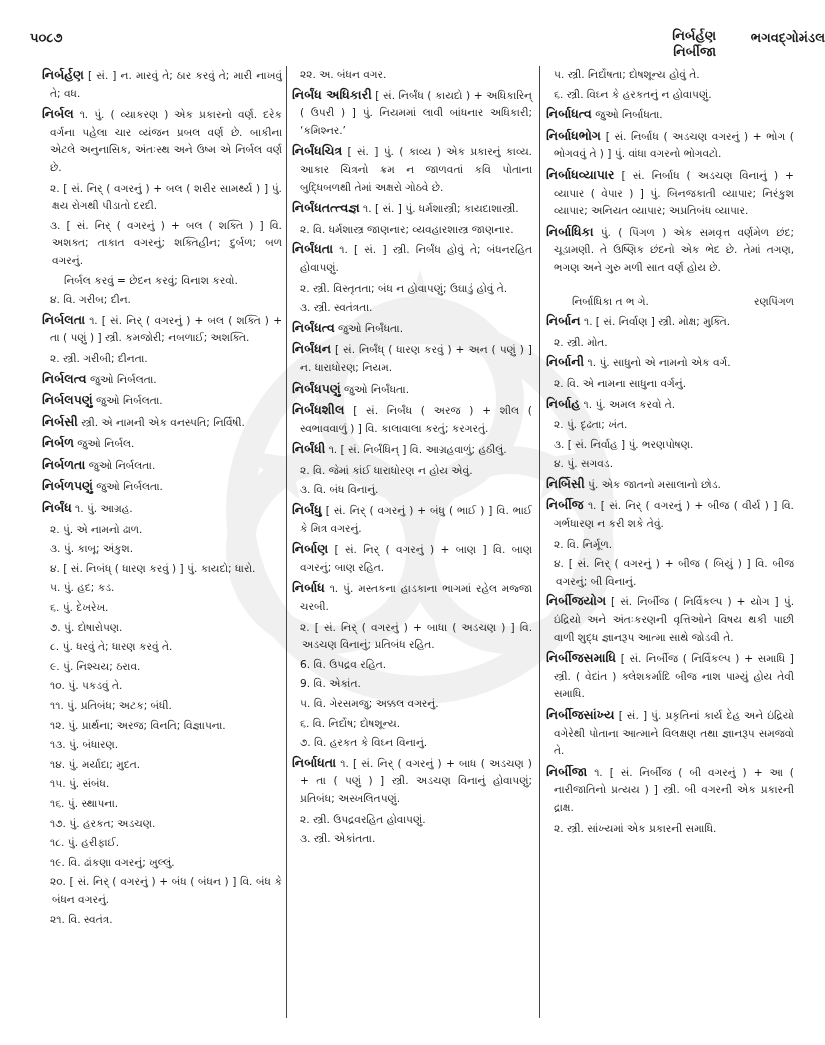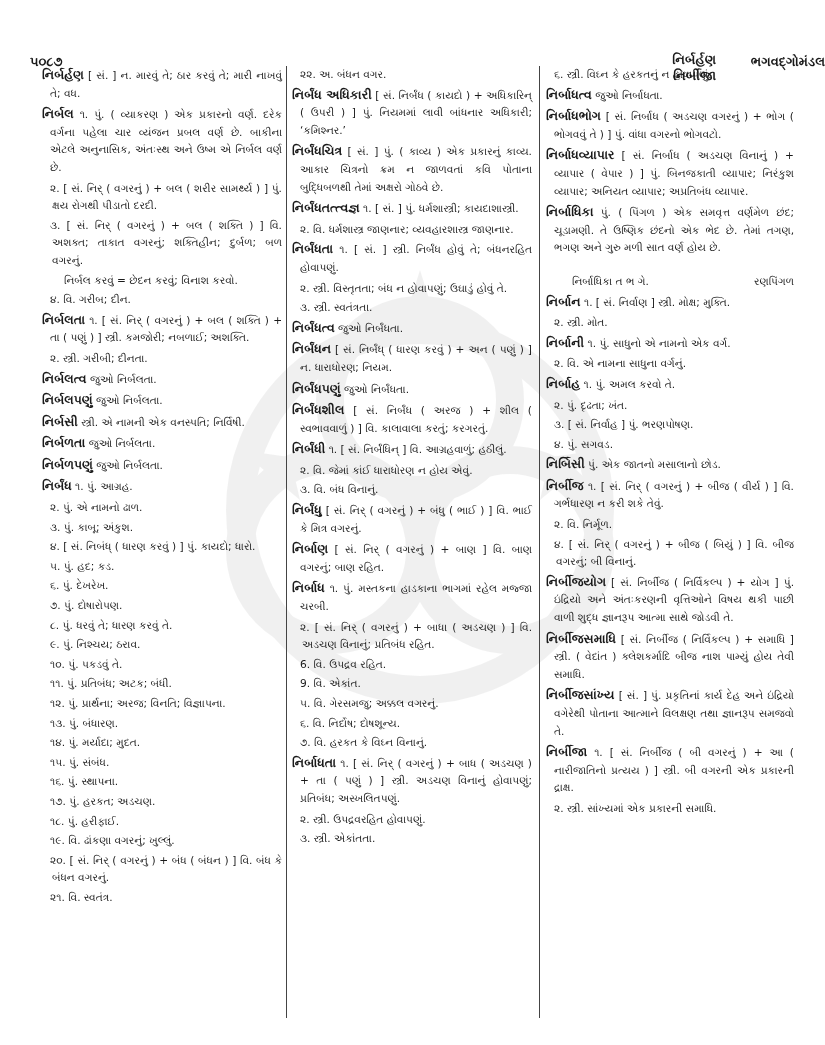--- a/index.html
+++ b/index.html
@@ -5,21 +5,21 @@
   html, body { margin: 0; padding: 0; background: #ffffff; }
   body {
     width: 825px; height: 1045px; position: relative; overflow: hidden;
     font-family: "DejaVu Sans", sans-serif; color: #1a1a1a;
   }
   .watermark {
     position: absolute; left: 180px; top: 250px; width: 480px; height: 520px;
     pointer-events: none; opacity: 0.09;
   }
   .header {
-    position: absolute; left: 0; top: 0; width: 738px; height: 62px; margin-top: 24px;
+    position: absolute; left: 0; top: 0; width: 738px; height: 62px;
   }
   .page-no {
     position: absolute; left: 30px; top: 30px; font-size: 13px; font-weight: bold;
   }
   .running-title {
     position: absolute; left: 0; width: 825px; top: 30px; text-align: right;
     font-size: 13px; font-weight: bold;
   }
   .guide {
     position: absolute; right: 22px; top: 28px; text-align: right;
@@ -93,20 +93,24 @@
     <span class="head">નિર્બલત્વ</span>
     <span>જુઓ નિર્બલતા.</span>
   </div>
   <div class="entry">
     <span class="head">નિર્બલપણું</span>
     <span>જુઓ નિર્બલતા.</span>
   </div>
   <div class="entry">
     <span class="head">નિર્બસી</span>
     <span>સ્ત્રી. એ નામની એક વનસ્પતિ; નિર્વિષી.</span>
+  </div>
+  <div class="entry">
+    <span class="head">નિર્બળ</span>
+    <span>જુઓ નિર્બલ.</span>
   </div>
   <div class="entry">
     <span class="head">નિર્બળતા</span>
     <span>જુઓ નિર્બલતા.</span>
   </div>
   <div class="entry">
     <span class="head">નિર્બળપણું</span>
     <span>જુઓ નિર્બલતા.</span>
   </div>
   <div class="entry">
@@ -198,20 +202,21 @@
   <div class="sense">૭. વિ. હરકત કે વિઘ્ન વિનાનું.</div>
   <div class="entry">
     <span class="head">નિર્બાધતા</span>
     <span>૧. [ સં. નિર્ ( વગરનું ) + બાધ ( અડચણ ) + તા ( પણું ) ] સ્ત્રી. અડચણ વિનાનું હોવાપણું; પ્રતિબંધ; અસ્ખલિતપણું.</span>
   </div>
   <div class="sense">૨. સ્ત્રી. ઉપદ્રવરહિત હોવાપણું.</div>
   <div class="sense">૩. સ્ત્રી. એકાંતતા.</div>
 </div>
 
 <div class="col c3">
+  <div class="sense">૫. સ્ત્રી. નિર્દોષતા; દોષશૂન્ય હોવું તે.</div>
   <div class="sense">૬. સ્ત્રી. વિઘ્ન કે હરકતનું ન હોવાપણું.</div>
   <div class="entry">
     <span class="head">નિર્બાધત્વ</span>
     <span>જુઓ નિર્બાધતા.</span>
   </div>
   <div class="entry">
     <span class="head">નિર્બાધભોગ</span>
     <span>[ સં. નિર્બાધ ( અડચણ વગરનું ) + ભોગ ( ભોગવવું તે ) ] પું. વાંધા વગરનો ભોગવટો.</span>
   </div>
   <div class="entry">

